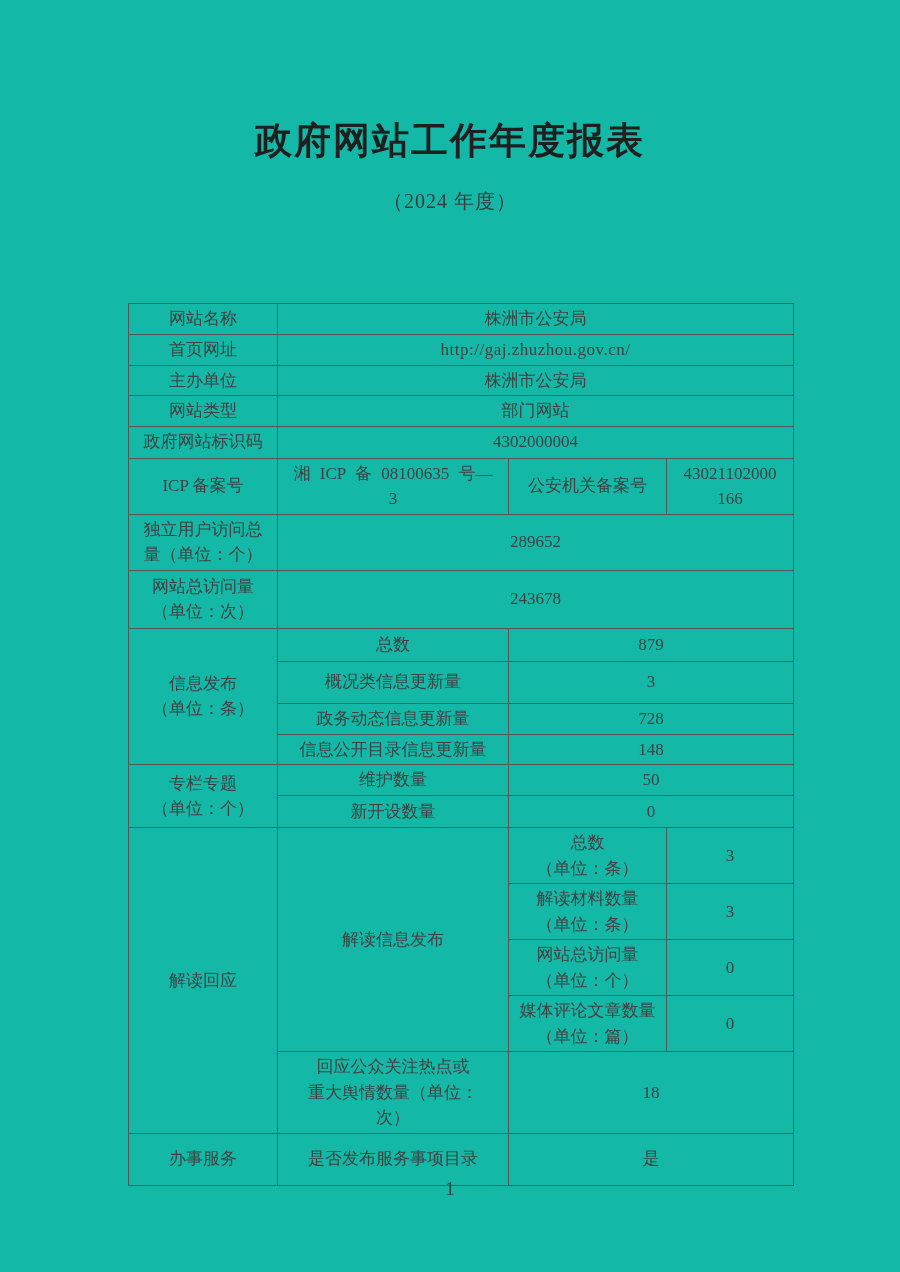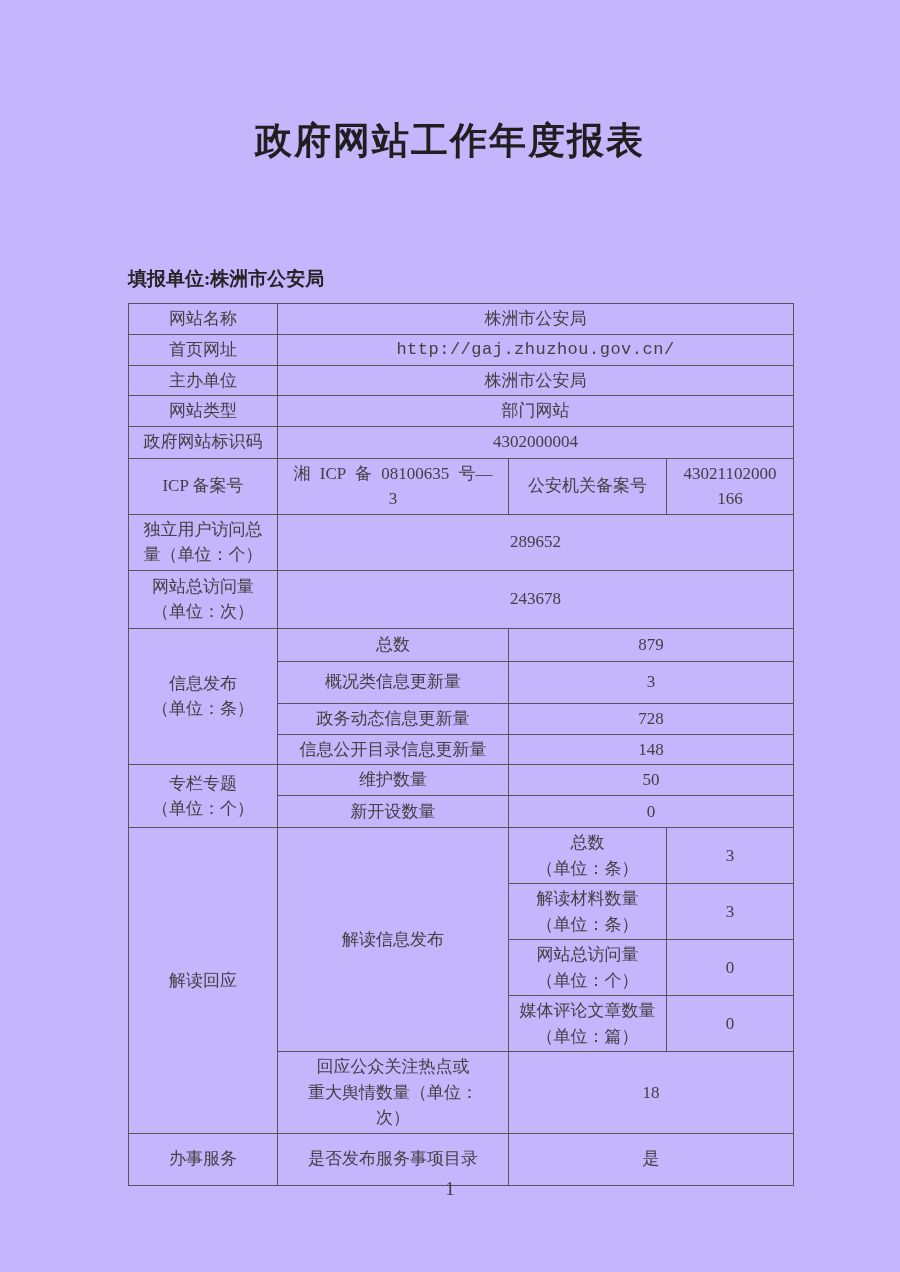--- a/index.html
+++ b/index.html
@@ -1,21 +1,21 @@
 <!DOCTYPE html>
 <html><head>
 <meta charset="utf-8">
 <style>
   html,body{margin:0;padding:0;background:#ffffff;}
   body{
     width:900px;height:1272px;position:relative;overflow:hidden;
     font-family:"Liberation Serif","DejaVu Serif",serif;
     color:#414141;
   }
-  .page{position:absolute;left:0;top:0;width:900px;height:1272px;background:#c4b5fd;}
+  .page{position:absolute;left:0;top:0;width:900px;height:1272px;background:#14b8a6;}
   .report-title{
     position:absolute;top:116px;left:0;width:900px;
     text-align:center;font-size:37px;font-weight:700;color:#1f1f1f;
     letter-spacing:2px;
   }
   .report-subtitle{
     position:absolute;top:188px;left:0;width:900px;
     text-align:center;font-size:20px;color:#3c3c3c;letter-spacing:1px;
   }
   .unit-line{
@@ -28,36 +28,36 @@
   }
   table.report td{
     border:1px solid #565656;
     text-align:center;vertical-align:middle;
     font-size:17px;line-height:1.5;
     padding:2px 4px;box-sizing:border-box;
     white-space:pre-line;overflow:hidden;
     color:#414141;
     margin-left:36px;
   }
-  td.mono{font-family:Liberation Mono, monospace;font-size:16px;letter-spacing:0.5px;}
+  td.mono{font-family:Liberation Serif, serif;font-size:16px;letter-spacing:0.5px;}
   td.icp-val{word-spacing:5px;font-family:Liberation Serif, serif;}
   td.vtop{vertical-align:top;padding-top:6px;}
   td.vbottom{vertical-align:bottom;padding-bottom:4px;text-align:center;}
   .page-number{
     position:absolute;top:1178px;left:0;width:900px;
     text-align:center;font-size:19px;color:#3c3c3c;
   }
 </style>
 </head>
 <body>
 
 <div class="page">
 
   <div class="report-title">政府网站工作年度报表</div>
-  <div class="unit-line">填报单位:株洲市公安局</div>
+  <div class="report-subtitle">（2024 年度）</div>
 
   <table class="report">
     <colgroup>
       <col style="width:149px">
         <col style="width:231px">
         <col style="width:158px">
         <col style="width:127px">
     </colgroup>
     <tbody>
 

